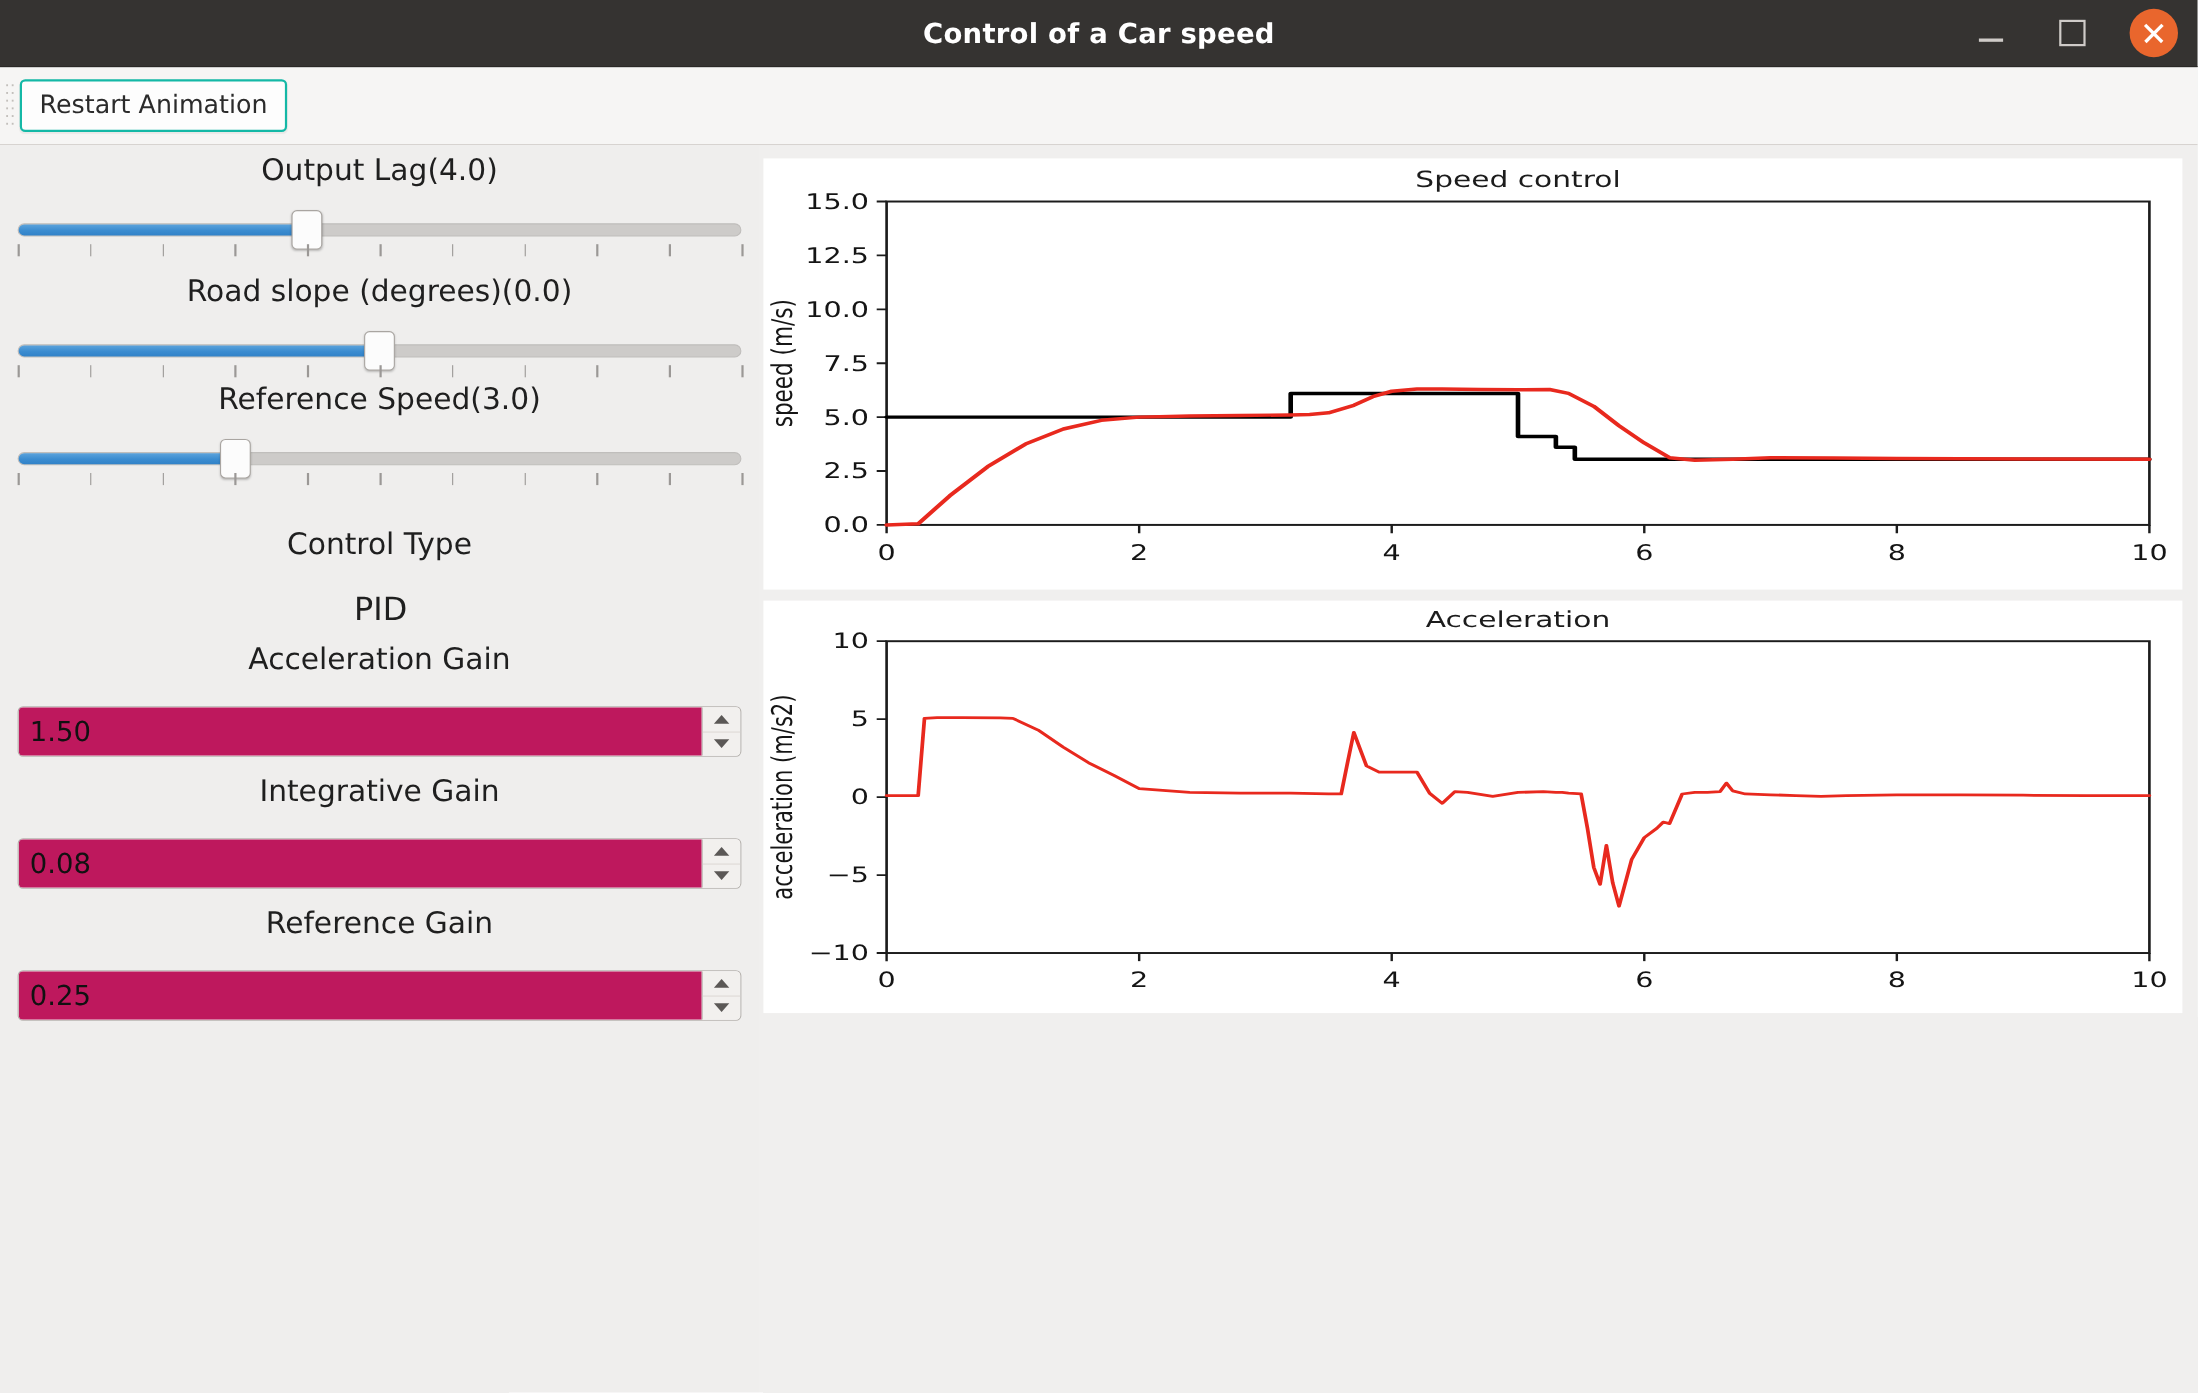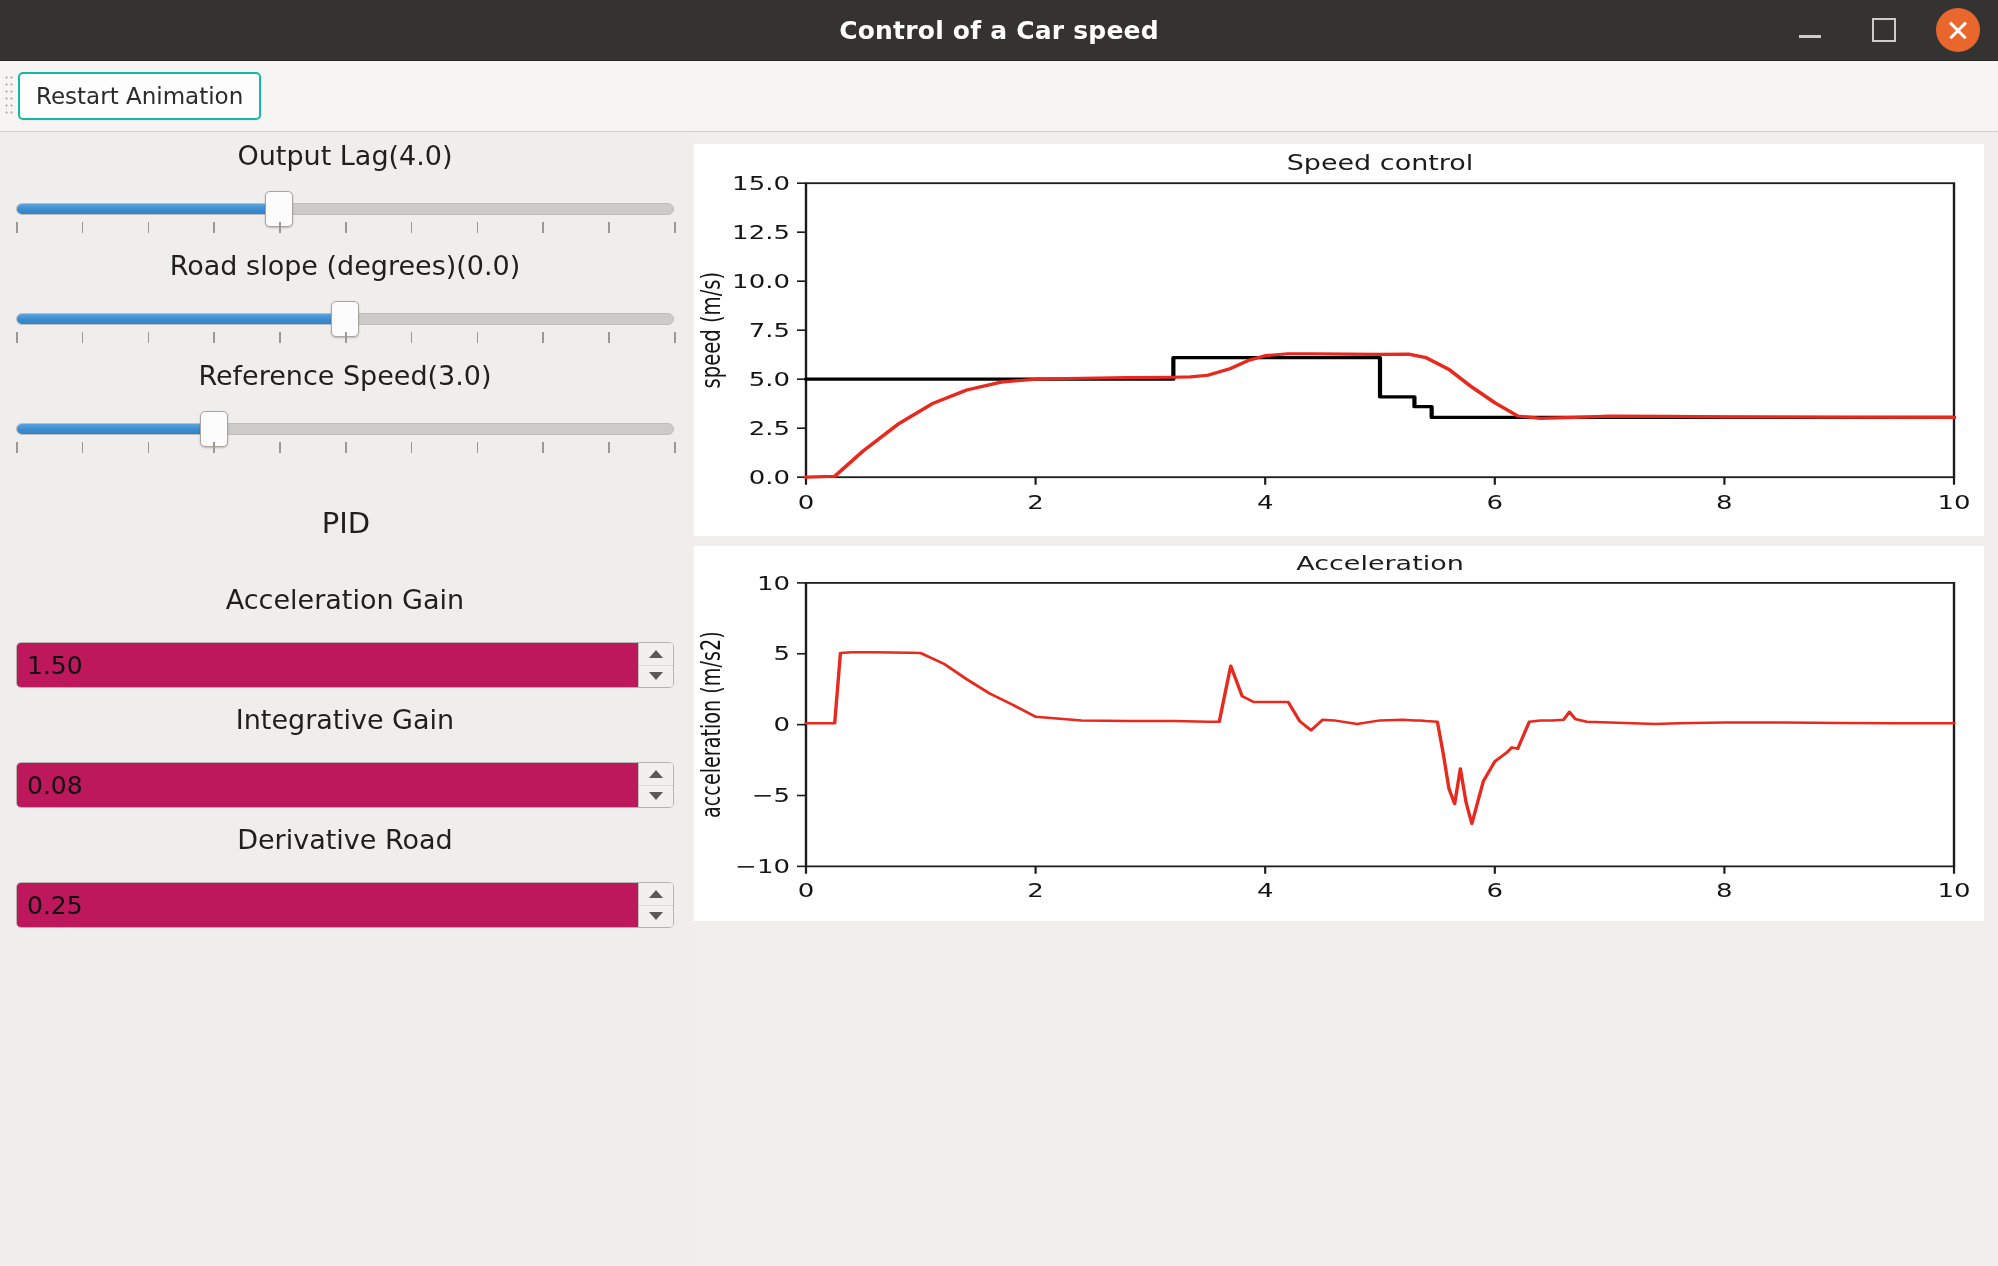--- a/index.html
+++ b/index.html
@@ -304,21 +304,21 @@
                 <i style="left: 50%;"></i>
                 <i style="left: 60%;"></i>
                 <i style="left: 70%;"></i>
                 <i style="left: 80%;"></i>
                 <i style="left: 90%;"></i>
                 <i style="left: 100%;"></i>
               </div>
           </div>
         </div>
 
-        <div style="position:absolute;left:0;right:0;top:228px;">
+        <div style="position:absolute;left:0;right:0;top:216px;">
           <div class="ctrl-label">Reference Speed(3.0)</div>
           <div class="slider-wrap" style="margin-top:32px;">
             <div class="slider-track">
               <div class="slider-fill" style="width:30%"></div>
               <div class="slider-handle" style="left:30%"></div>
             </div>
             <div class="slider-ticks">
                 <i style="left: 0%;"></i>
                 <i style="left: 10%;"></i>
                 <i style="left: 20%;"></i>
@@ -328,20 +328,21 @@
                 <i style="left: 60%;"></i>
                 <i style="left: 70%;"></i>
                 <i style="left: 80%;"></i>
                 <i style="left: 90%;"></i>
                 <i style="left: 100%;"></i>
               </div>
           </div>
         </div>
 
         <div style="position:absolute;left:0;right:0;top:348px;">
+          <div class="ctrl-label">Control Type</div>
           <div class="ctrl-label-left" style="margin-top:26px;">PID</div>
         </div>
 
         <div style="position:absolute;left:0;right:0;top:452px;">
           <div class="ctrl-label">Acceleration Gain</div>
           <div class="spin" style="margin-top:27px;">
             <div class="spin-value">1.50</div>
             <div class="spin-buttons">
               <div class="spin-up">
                   <span class="tri-up"></span>
@@ -362,21 +363,21 @@
                   <span class="tri-up"></span>
                 </div>
               <div class="spin-down">
                   <span class="tri-down"></span>
                 </div>
             </div>
           </div>
         </div>
 
         <div style="position:absolute;left:0;right:0;top:692px;">
-          <div class="ctrl-label">Derivative Road</div>
+          <div class="ctrl-label">Reference Gain</div>
           <div class="spin" style="margin-top:27px;">
             <div class="spin-value">0.25</div>
             <div class="spin-buttons">
               <div class="spin-up">
                   <span class="tri-up"></span>
                 </div>
               <div class="spin-down">
                   <span class="tri-down"></span>
                 </div>
             </div>

